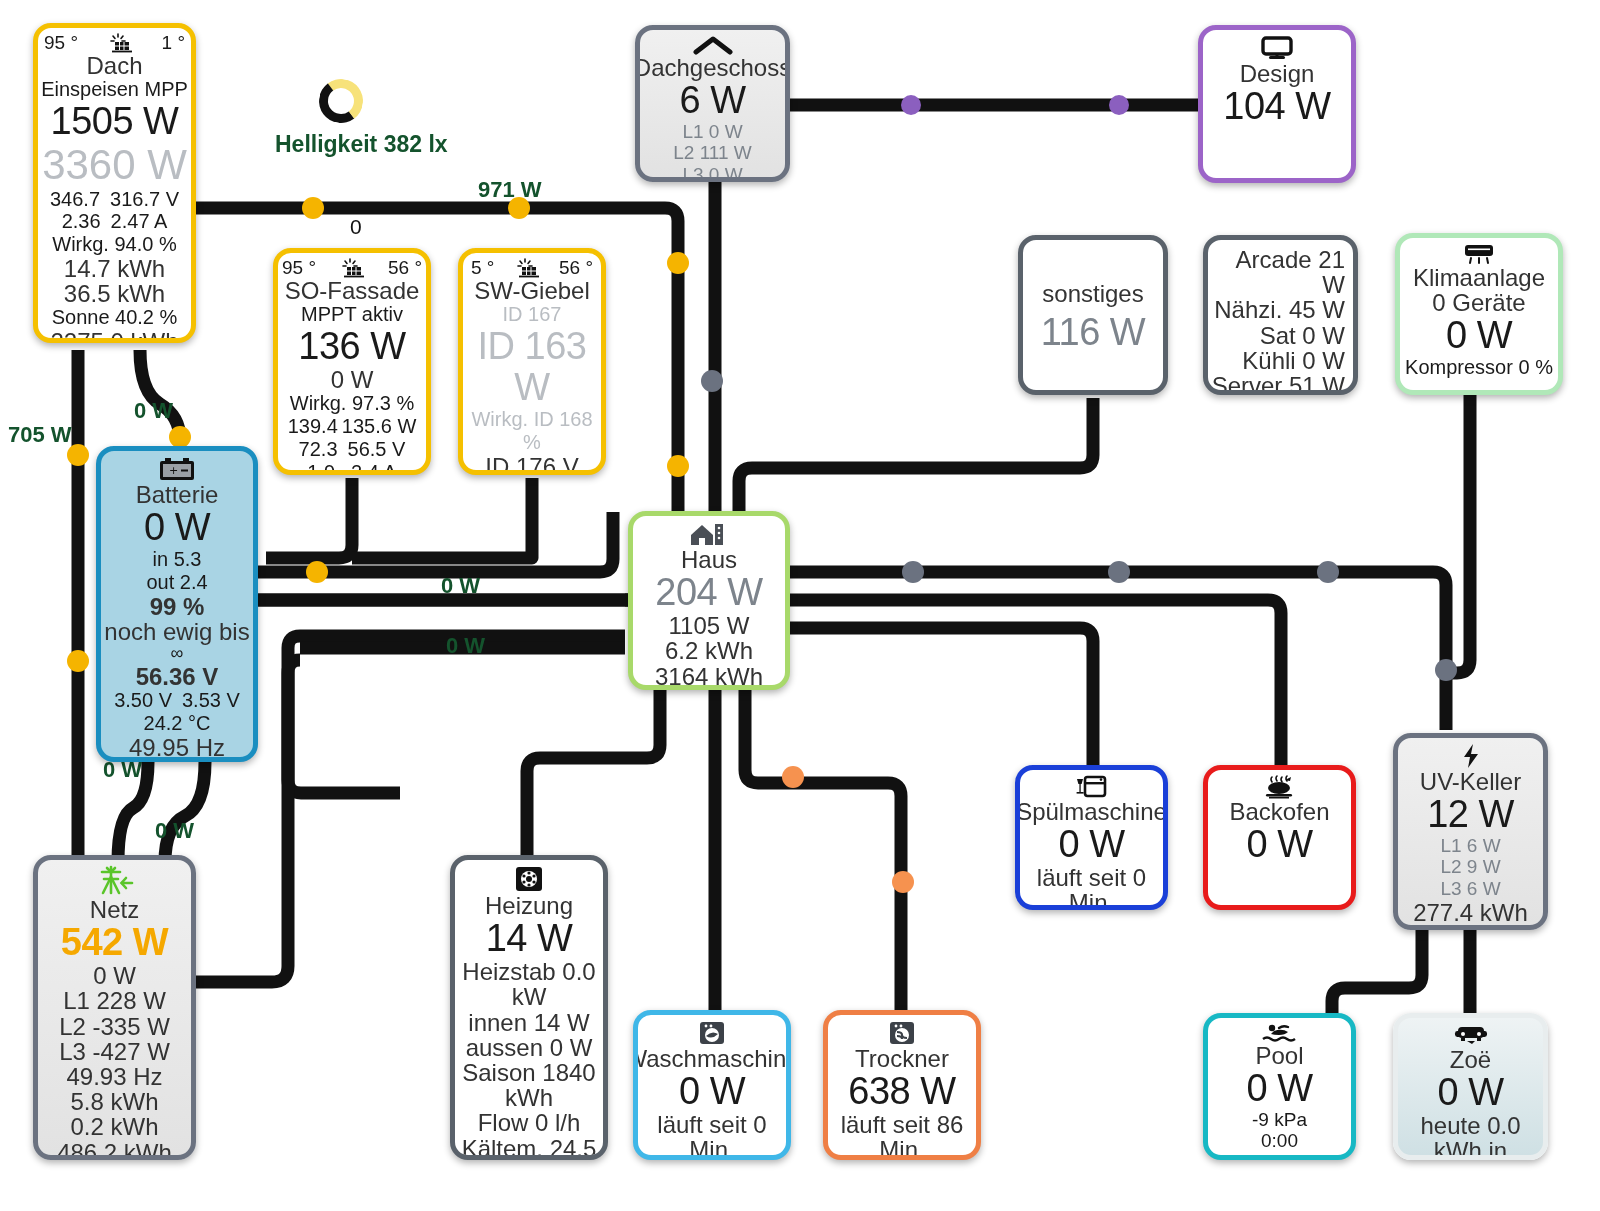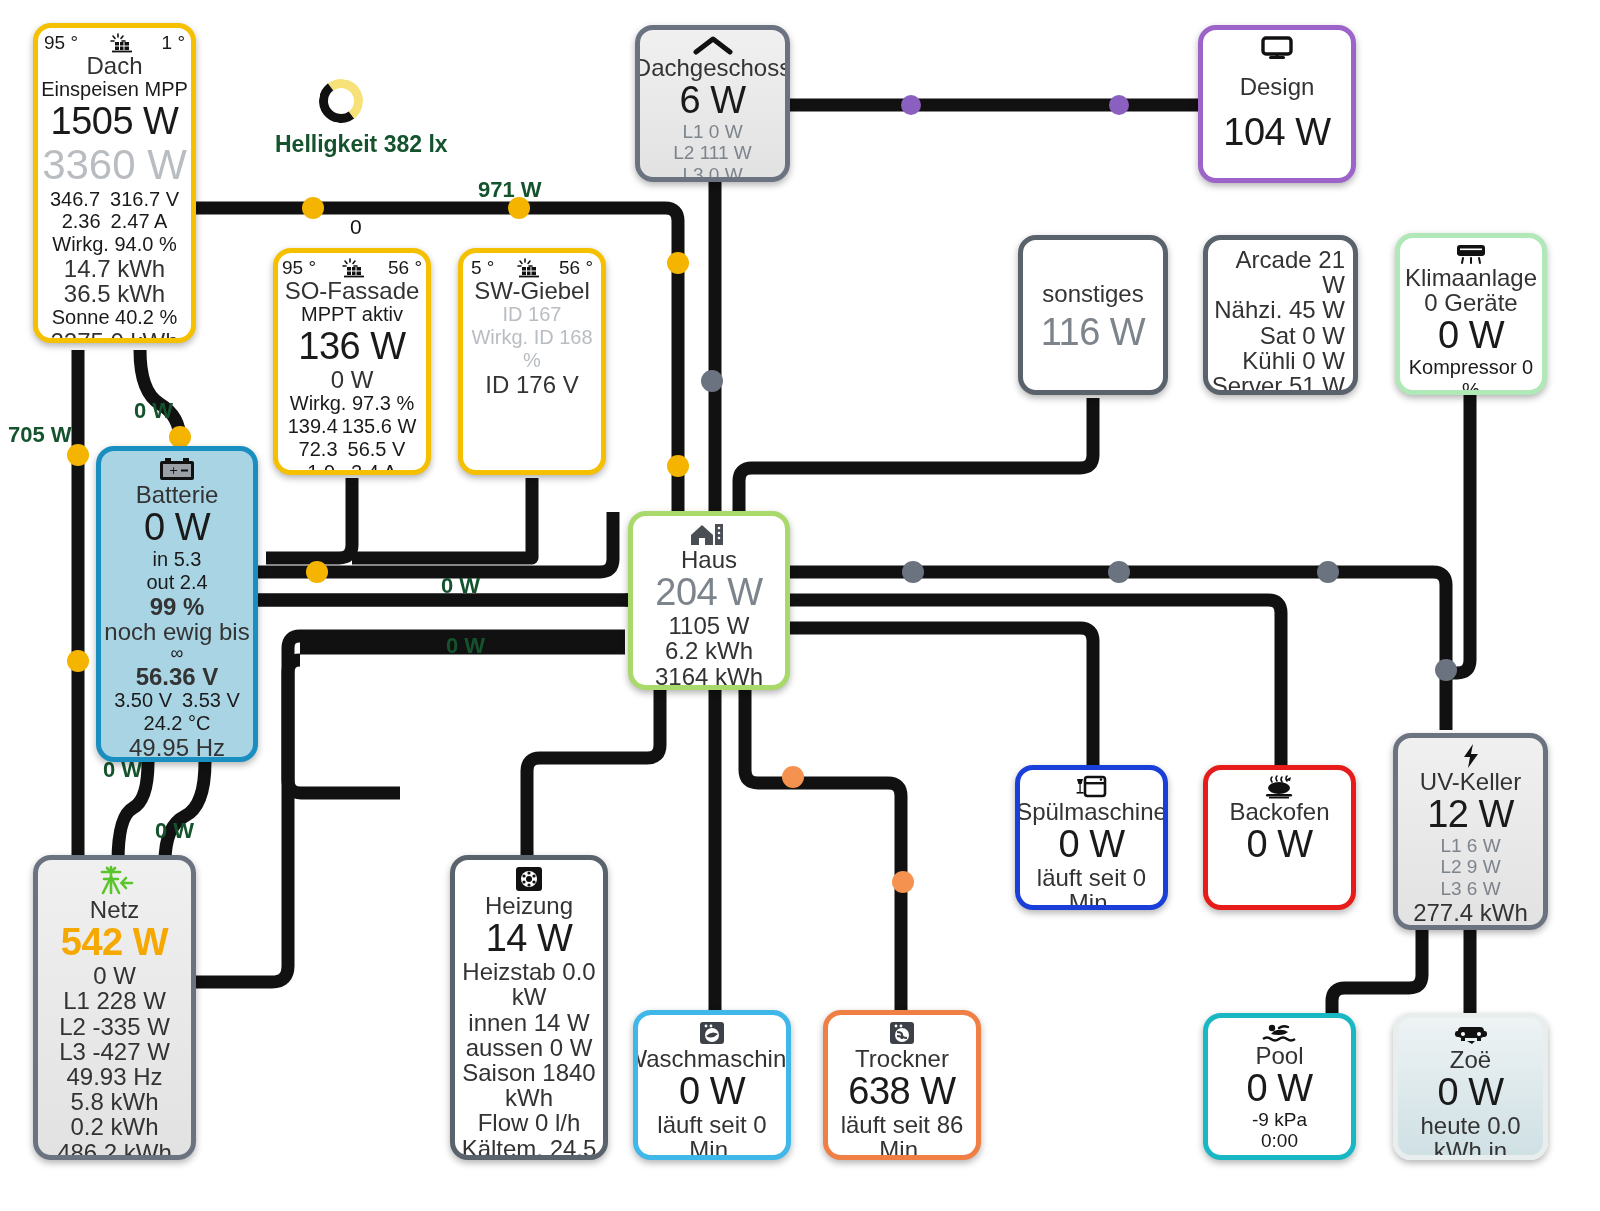--- a/index.html
+++ b/index.html
@@ -44,21 +44,21 @@
   .amber{ color:#f5a800; }
   .row2 { display:flex; justify-content:center; gap:10px; width:100%; }
   .rowsp{ display:flex; justify-content:space-between; width:100%; padding:0 8px; }
   .gap { height:9px; }
   .gapS{ height:5px; }
 
   
   .b-yellow { border-color:#f5c000; }
   .b-blue   { border-color:#1a8ec0; background:#a9d4e4; }
   .b-gray   { border-color:#6b7280; background:linear-gradient(#f0f0f0,#e2e2e2); }
-  .b-purple { border-color:#9c64c8;gap:13px; }
+  .b-purple { border-color:#9c64c8; }
   .b-green  { border-color:#a8d96a; }
   .b-greenl { border-color:#b0e8b8; }
   .b-dblue  { border-color:#1a3fd8; }
   .b-rd     { border-color:#e81b1b; }
   .b-cyan   { border-color:#3fb7e8; }
   .b-orange { border-color:#ef7f45; }
   .b-teal   { border-color:#17b8c4; }
   .b-zoe    { border-color:#e8edee; background:linear-gradient(#eef3f4,#cfe0e4); }
   .b-plain  { border-color:#5a626b; }
 
@@ -273,20 +273,21 @@
               <line x1="19" y1="9" x2="19" y2="17"></line>
               <line x1="10" y1="13" x2="24" y2="13"></line>
             </g>
           <rect x="7" y="17.6" width="20" height="1.8" fill="#111"></rect>
         </svg>
       </span>
       <span class="s">56 °</span>
     </div>
     <div class="title">SW-Giebel</div>
     <div class="l dim">ID 167</div>
+    <div class="big dim">ID 163 W</div>
     <div class="l dim">Wirkg. ID 168 %</div>
     <div class="title dim">ID 176 V</div>
     <div class="gap"></div>
     <div class="gap"></div>
 
   </div>
 
   <div class="node b-blue" style="left:96px; top:446px; width:162px; height:316px;">
     <div class="ico">
       <svg class="gl" width="40" height="26" viewBox="0 0 40 26">
@@ -386,21 +387,21 @@
 
   <div class="node b-plain" style="left:1203px; top:235px; width:155px; height:160px; justify-content:flex-start; padding-top:7px;">
     <div class="title" style="width:100%; text-align:right; padding-right:8px;">Arcade 21 W</div>
     <div class="title" style="width:100%; text-align:right; padding-right:8px;">Nähzi. 45 W</div>
     <div style="flex:1"></div>
     <div class="title" style="width:100%; text-align:right; padding-right:8px;">Sat 0 W</div>
     <div class="title" style="width:100%; text-align:right; padding-right:8px;">Kühli 0 W</div>
     <div class="title" style="width:100%; text-align:right; padding-right:8px; padding-bottom:4px;text-decoration:underline;">Server 51 W</div>
   </div>
 
-  <div class="node b-greenl" style="left:1395px; top:233px; width:152px; height:162px;">
+  <div class="node b-greenl" style="left:1395px; top:233px; width:168px; height:162px;">
     <div class="ico">
       <svg class="gl" width="40" height="22" viewBox="0 0 40 22">
         <rect x="6" y="2" width="28" height="11" rx="3" fill="#111"></rect>
         <rect x="9" y="5.5" width="22" height="1.6" fill="#fff"></rect>
         <g stroke="#111" stroke-width="2" stroke-linecap="round">
           <line x1="12" y1="15" x2="11" y2="20"></line>
           <line x1="20" y1="15" x2="20" y2="20"></line>
           <line x1="28" y1="15" x2="29" y2="20"></line>
         </g>
       </svg>

